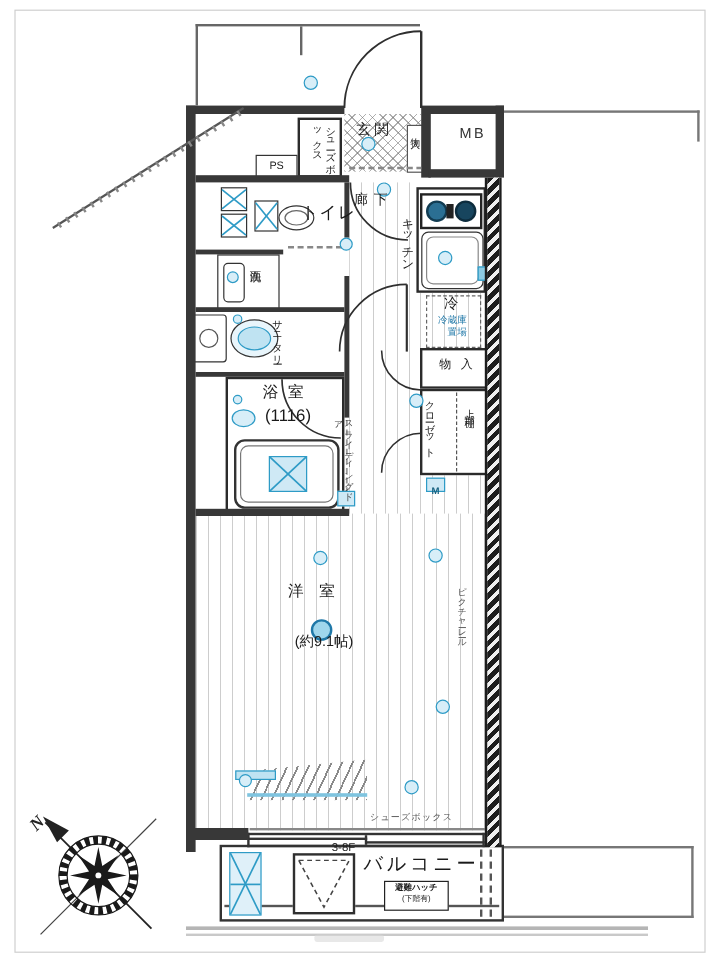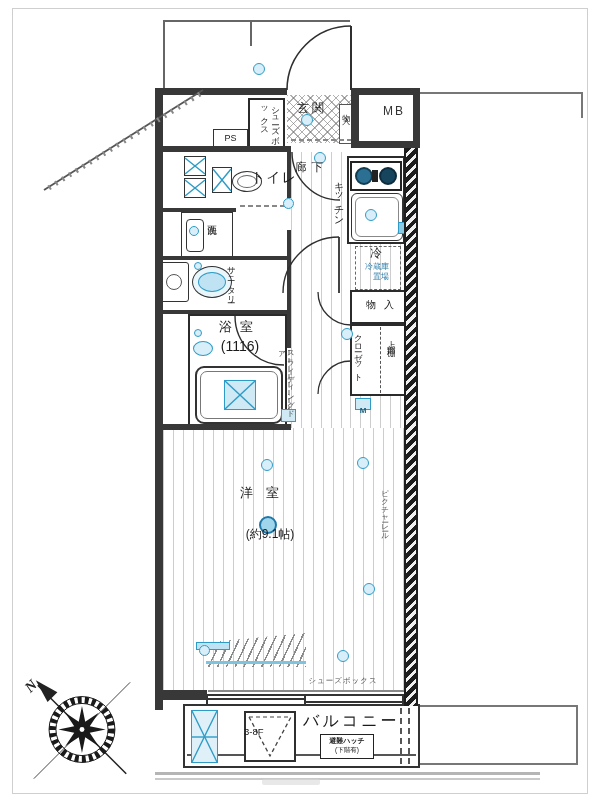--- a/index.html
+++ b/index.html
@@ -190,21 +190,21 @@
   <div class="lbl" style="left:361px;top:262px;width:28px;text-align:right;font-size:8px;color:#1f78a8;white-space:normal;line-height:10px;">冷蔵庫置場</div>
   <div class="lbl" style="left:350px;top:299px;width:60px;text-align:center;font-size:10px;letter-spacing:8px;text-indent:8px;">物入</div>
   <div class="lbl v" style="left:353px;top:328px;height:66px;font-size:8.5px;">クローゼット</div>
   <div class="lbl v" style="left:386px;top:334px;height:56px;font-size:8.5px;letter-spacing:4px;">上部棚</div>
   <div class="lbl v" style="left:277px;top:345px;height:76px;font-size:7.5px;color:#444;">スライディングドア</div>
   <div class="lbl" style="left:240px;top:486px;font-size:13px;letter-spacing:13px;">洋室</div>
   <div class="lbl" style="left:228px;top:528px;width:84px;text-align:center;font-size:12px;">(約9.1帖)</div>
   <div class="lbl v" style="left:380px;top:484px;height:80px;font-size:7.5px;color:#555;">ピクチャーレール</div>
   <div class="lbl" style="left:288px;top:677px;width:110px;text-align:center;font-size:7.5px;letter-spacing:1px;color:#555;">シューズボックス</div>
   <div class="lbl" style="left:303px;top:712px;font-size:16px;letter-spacing:3px;">バルコニー</div>
-  <div class="lbl" style="left:244px;top:727px;width:52px;text-align:left;font-size:9.5px;">3-8F</div>
+  <div class="lbl" style="left:244px;top:702px;width:52px;text-align:right;font-size:9.5px;">3-8F</div>
   <div class="lbl" style="left:320px;top:737px;width:54px;text-align:center;font-size:7px;font-weight:bold;">避難ハッチ</div>
   <div class="lbl" style="left:320px;top:746px;width:54px;text-align:center;font-size:6.5px;">(下階有)</div>
 
   <svg width="118" height="124" viewBox="0 0 120 125" style="left:22px;top:668px;">
     <line x1="12" y1="112" x2="110" y2="14" stroke="#444" stroke-width="1"></line>
     <line x1="16" y1="17" x2="106" y2="107" stroke="#222" stroke-width="1.5"></line>
     <polygon points="14,12 36,24 26,34" fill="#222"></polygon>
     <circle cx="61" cy="62" r="33.5" fill="none" stroke="#1a1a1a" stroke-width="1"></circle>
     <circle cx="61" cy="62" r="30" fill="none" stroke="#1a1a1a" stroke-width="7" stroke-dasharray="4 3.2"></circle>
     <circle cx="61" cy="62" r="26.5" fill="none" stroke="#1a1a1a" stroke-width="1"></circle>

